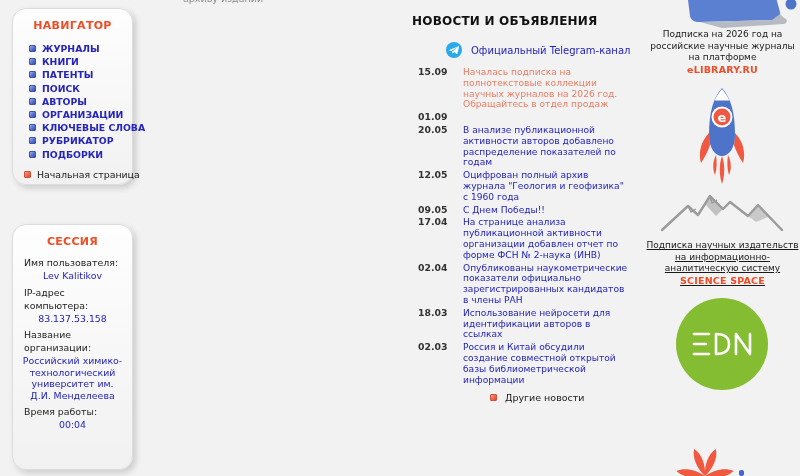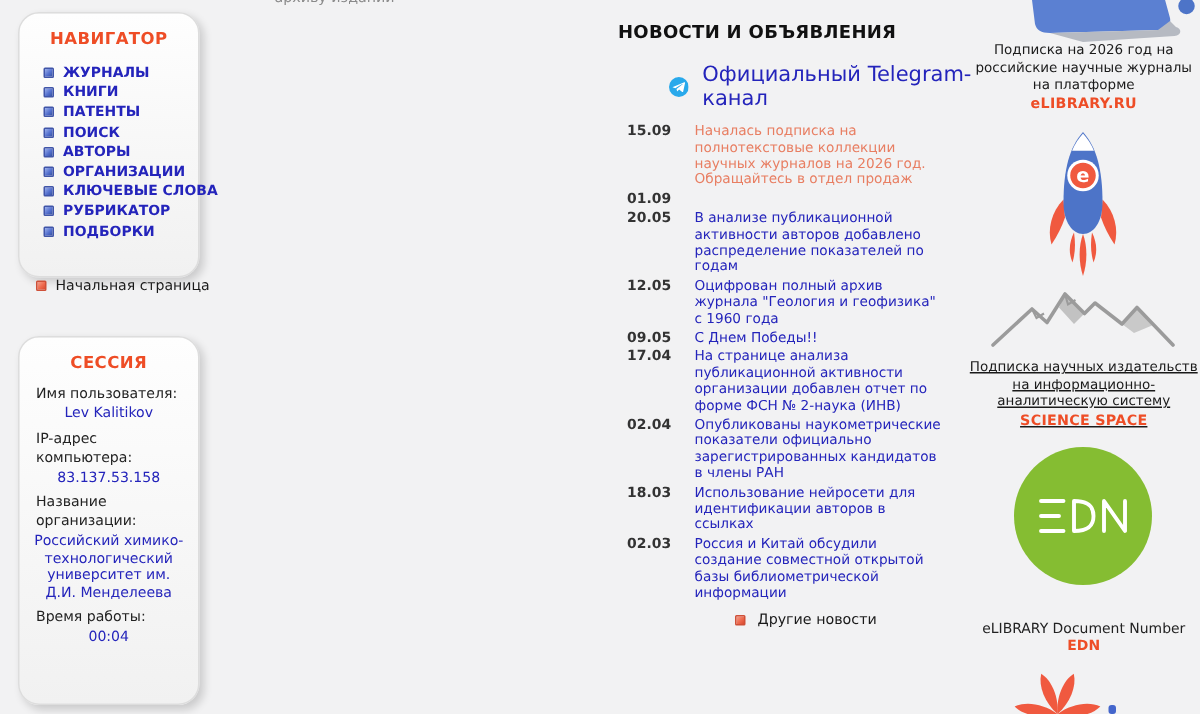--- a/index.html
+++ b/index.html
@@ -11,33 +11,33 @@
          box-shadow:3px 3px 6px rgba(0,0,0,.16);box-sizing:border-box;padding:10px 8px 8px 8px;}
   .nav-panel{top:8px;height:177px;}
   .session-panel{top:224px;height:246px;}
   .panel-title{text-align:center;font-size:11px;font-weight:bold;color:#ee4d26;letter-spacing:.3px;}
   .nav-list{margin-top:10px;font-weight:bold;}
   .nav-item{display:flex;align-items:center;gap:6px;height:13.2px;padding-left:8px;cursor:pointer;}
   .nav-item span.lbl{font-size:9.3px;color:#2424bb;white-space:nowrap;}
   .sq{width:7px;height:7px;flex:0 0 auto;border-radius:1px;}
   .sq-blue{background:linear-gradient(135deg,#9db0ea 0%,#5571cf 55%,#35509f 100%);border:1px solid #4055a8;box-sizing:border-box;}
   .sq-orange{background:linear-gradient(135deg,#f5a08c 0%,#ee6a4e 55%,#d94a30 100%);border:1px solid #cf5038;box-sizing:border-box;}
-  .home-row{display:flex;align-items:center;gap:6px;margin-top:24px;padding-left:3px;cursor:pointer;}
+  .home-row{display:flex;align-items:center;gap:6px;margin-top:8px;padding-left:3px;cursor:pointer;}
   .home-row span.lbl{font-size:9.4px;color:#1a1a1a;white-space:nowrap;}
   
   .sess-field{margin-top:3px;}
   .sess-label{font-size:9.4px;color:#222;padding-left:3px;line-height:13px;}
   .sess-value{font-size:9.4px;color:#2424bb;text-align:center;line-height:11.5px;padding:1px 0;}
   .sess-links{margin-top:12px;}
   .sess-link{display:flex;align-items:center;gap:8px;height:18.5px;padding-left:14px;cursor:pointer;}
   
   .news-col{position:absolute;left:412px;top:8px;width:240px;}
   .news-title{text-align:left;font-size:12px;font-weight:bold;color:#111;margin-top:6px;letter-spacing:.2px;}
   .tg-row{display:flex;align-items:center;gap:9px;margin:14px 0 0 34px;cursor:pointer;}
-  .tg-label{font-size:14px;color:#2424bb;}
+  .tg-label{font-size:10px;color:#2424bb;}
   .news-list{margin-top:9px;}
   .news-item{display:flex;margin-bottom:2px;gap:15px;}
   .news-date{flex:0 0 30px;font-size:9.3px;font-weight:bold;color:#333;line-height:10.8px;padding-left:6px;}
   .news-text{flex:1;font-size:9.1px;color:#2424bb;line-height:10.8px;cursor:pointer;max-width:168px;}
   .news-text.highlight{color:#e87e62;}
   .more-row{display:flex;align-items:center;gap:8px;margin:7px 0 0 78px;cursor:pointer;}
   .more-row span.lbl{font-size:9.5px;color:#1a1a1a;}
   
   .right-col{position:absolute;left:645px;top:0;width:155px;height:476px;}
   .promo-text{position:absolute;width:100%;text-align:center;font-size:9px;line-height:11.5px;color:#1a1a1a;cursor:pointer;}
@@ -226,24 +226,20 @@
       <svg width="64" height="34" viewBox="0 0 64 34">
         <g stroke="#ffffff" stroke-width="2.6" fill="none" stroke-linecap="round" stroke-linejoin="round">
           <path d="M4,7 H19"></path>
             <path d="M4,17 H16"></path>
             <path d="M4,27 H19"></path>
           <path d="M26,7 V27 M26,7 C37,7 39,12 39,17 C39,22 37,27 26,27"></path>
           <path d="M46,27 V7 L60,27 V7"></path>
         </g>
       </svg>
     </div>
-    <div class="edn-caption">
-      <span>eLIBRARY Document Number</span>
-      <span class="accent">EDN</span>
-    </div>
 
     <svg class="flower" width="90" height="90" viewBox="0 0 90 90">
       <g transform="translate(42,38)" fill="#f0593f">
         <path transform="rotate(-22)" d="M0,0 C5,-10 5,-22 0,-29 C-5,-22 -5,-10 0,0 Z"></path>
         <path transform="rotate(22)" d="M0,0 C5,-10 5,-22 0,-29 C-5,-22 -5,-10 0,0 Z"></path>
         <path transform="rotate(-80)" d="M0,0 C5,-10 5,-22 0,-29 C-5,-22 -5,-10 0,0 Z"></path>
         <path transform="rotate(80)" d="M0,0 C5,-10 5,-22 0,-29 C-5,-22 -5,-10 0,0 Z"></path>
         <path transform="rotate(-140)" d="M0,0 C5,-10 5,-22 0,-29 C-5,-22 -5,-10 0,0 Z"></path>
         <path transform="rotate(140)" d="M0,0 C5,-10 5,-22 0,-29 C-5,-22 -5,-10 0,0 Z"></path>
       </g>

